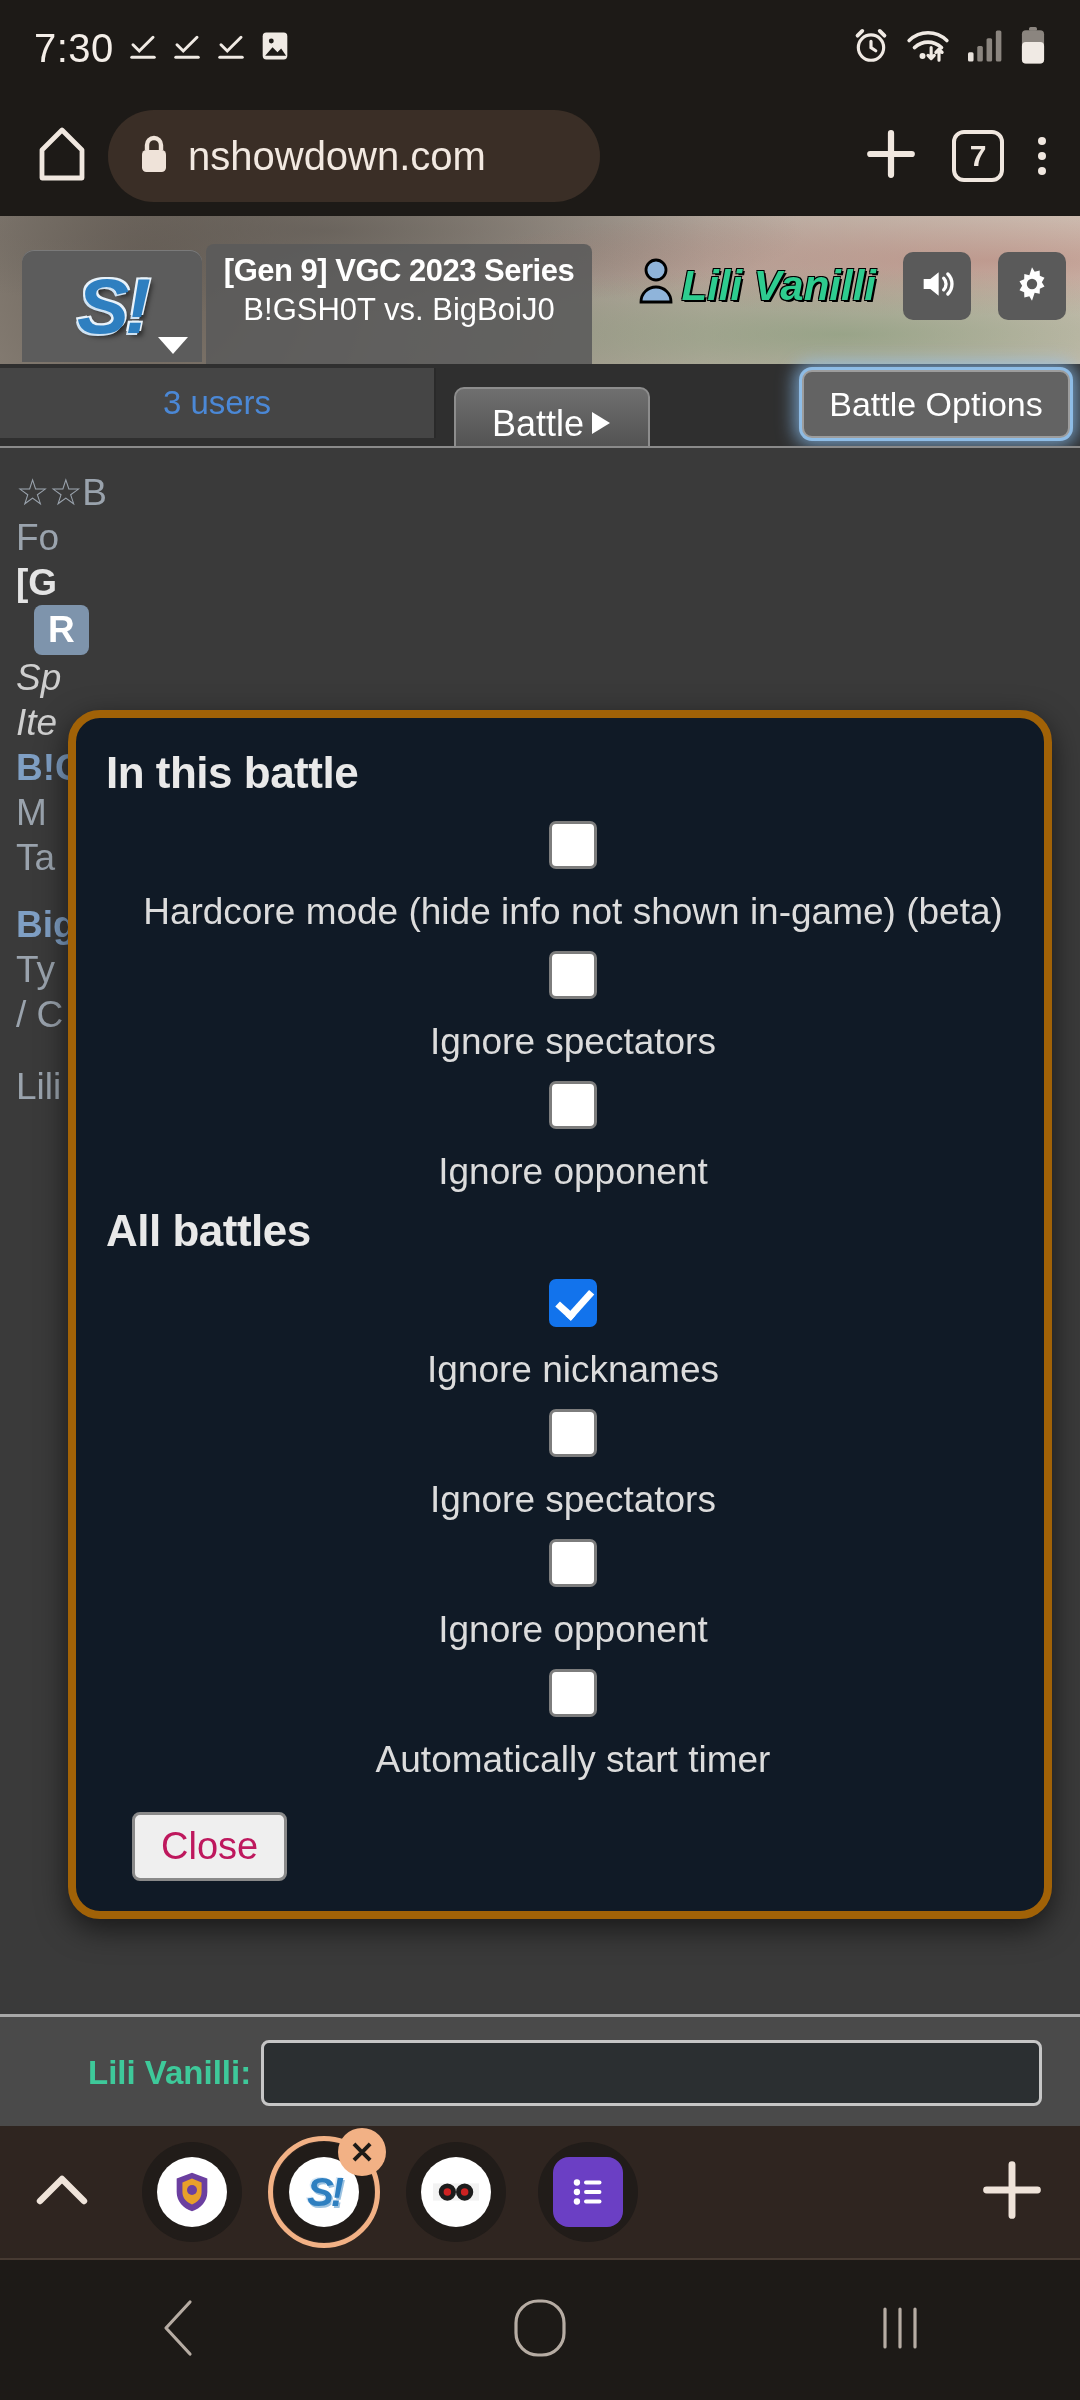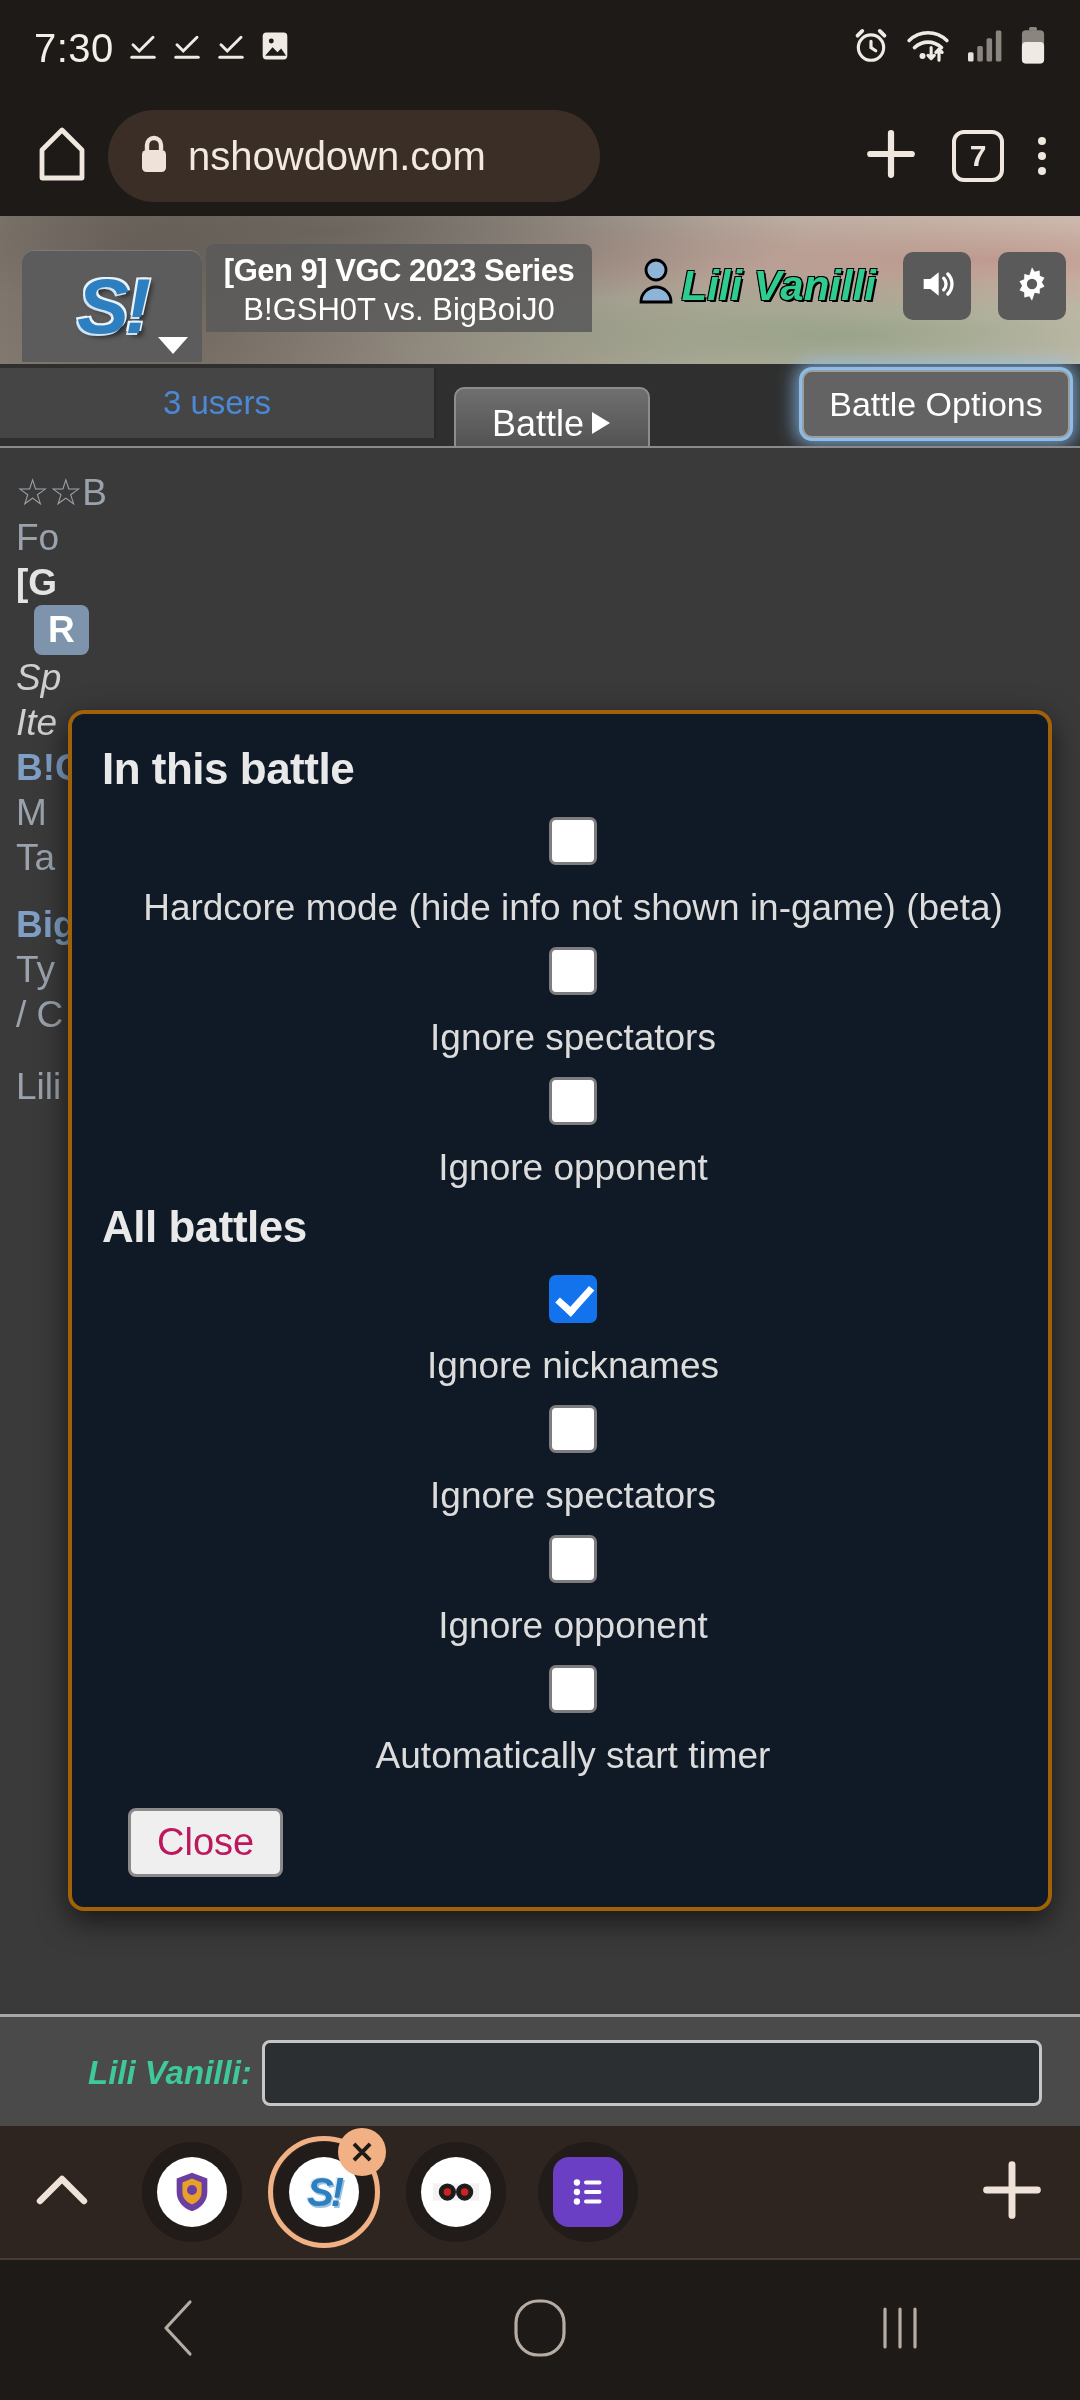--- a/index.html
+++ b/index.html
@@ -78,21 +78,21 @@
       -2px -2px 0 #e8f2fa, 2px -2px 0 #e8f2fa,
       -2px 2px 0 #cfe2f2, 3px 3px 5px rgba(0,0,0,.55);
     line-height:1; letter-spacing:-4px;
   }
   .logo-caret {
     position:absolute; right:14px; bottom:8px;
     width:0; height:0; border-left:15px solid transparent;
     border-right:15px solid transparent; border-top:17px solid #fff;
   }
   .room-tab {
-    position:absolute; left:206px; top:28px; width:386px; height:88px;
+    position:absolute; left:206px; top:28px; width:386px; height:120px;
     background:rgba(90,90,90,.88); border-radius:8px 8px 0 0;
     color:#fff; text-align:center; padding-top:8px;
   }
   .room-tab .fmt { font-size:31px; font-weight:bold; letter-spacing:-0.5px; line-height:1.25; }
   .room-tab .vs  { font-size:31px; line-height:1.25; }
   .hdr-right {
     position:absolute; right:14px; top:36px; display:flex; align-items:center; gap:27px;
   }
   .username {
     display:flex; align-items:center; gap:8px;
@@ -139,21 +139,21 @@
   .chat-bold { color:#e4e4e4; font-weight:bold; }
   .chat-ital { font-style:italic; color:#cfcfcf; }
   .rated-badge {
     display:inline-block; background:#7e94ac; color:#fff; font-weight:bold;
     border-radius:8px; padding:2px 14px; margin-left:18px;
   }
 
   
   .popup {
     position:absolute; left:68px; top:494px; width:984px;
-    background:#101a26; border:4px solid #a16207; border-radius:16px;
+    background:#101a26; border:8px solid #a16207; border-radius:32px;
     padding:26px 30px 30px 30px;
     box-shadow:0 10px 30px rgba(0,0,0,.6);
   }
   .popup h3 {
     color:#e9e9e9; font-size:44px; font-weight:bold; letter-spacing:-0.5px;
     margin:4px 0 14px 0;
   }
   .chk-row { display:flex; align-items:center; gap:22px; padding:9px 0 9px 26px;flex-direction:column; }
   .chk {
     width:48px; height:48px; flex:0 0 48px; background:#fff;
@@ -172,21 +172,21 @@
     padding:10px 26px; background:#efefef; border:3px solid #8a8a8a; border-radius:8px;
     color:#be185d; font-size:38px;
   }
 
   
   .chatbar {
     position:relative; width:1080px; height:114px; background:#4a4a4a;
     border-top:3px solid #a8a8a8; display:flex; align-items:center; padding:0 22px;
   }
   .chat-user {
-    color:#3ec99a; font-size:33px; font-weight:bold; font-style:italic;
+    color:#3ec99a; font-size:33px; font-weight:bold; 
     margin-left:66px; margin-right:10px; white-space:nowrap;
   }
   .chat-input {
     flex:1; height:66px; background:#2b2f31; border:3px solid #c6c6c6;
     border-radius:8px; margin-right:16px;
   }
 
   
   .tabstrip {
     position:absolute; top:2126px; left:0; width:1080px; height:134px;

